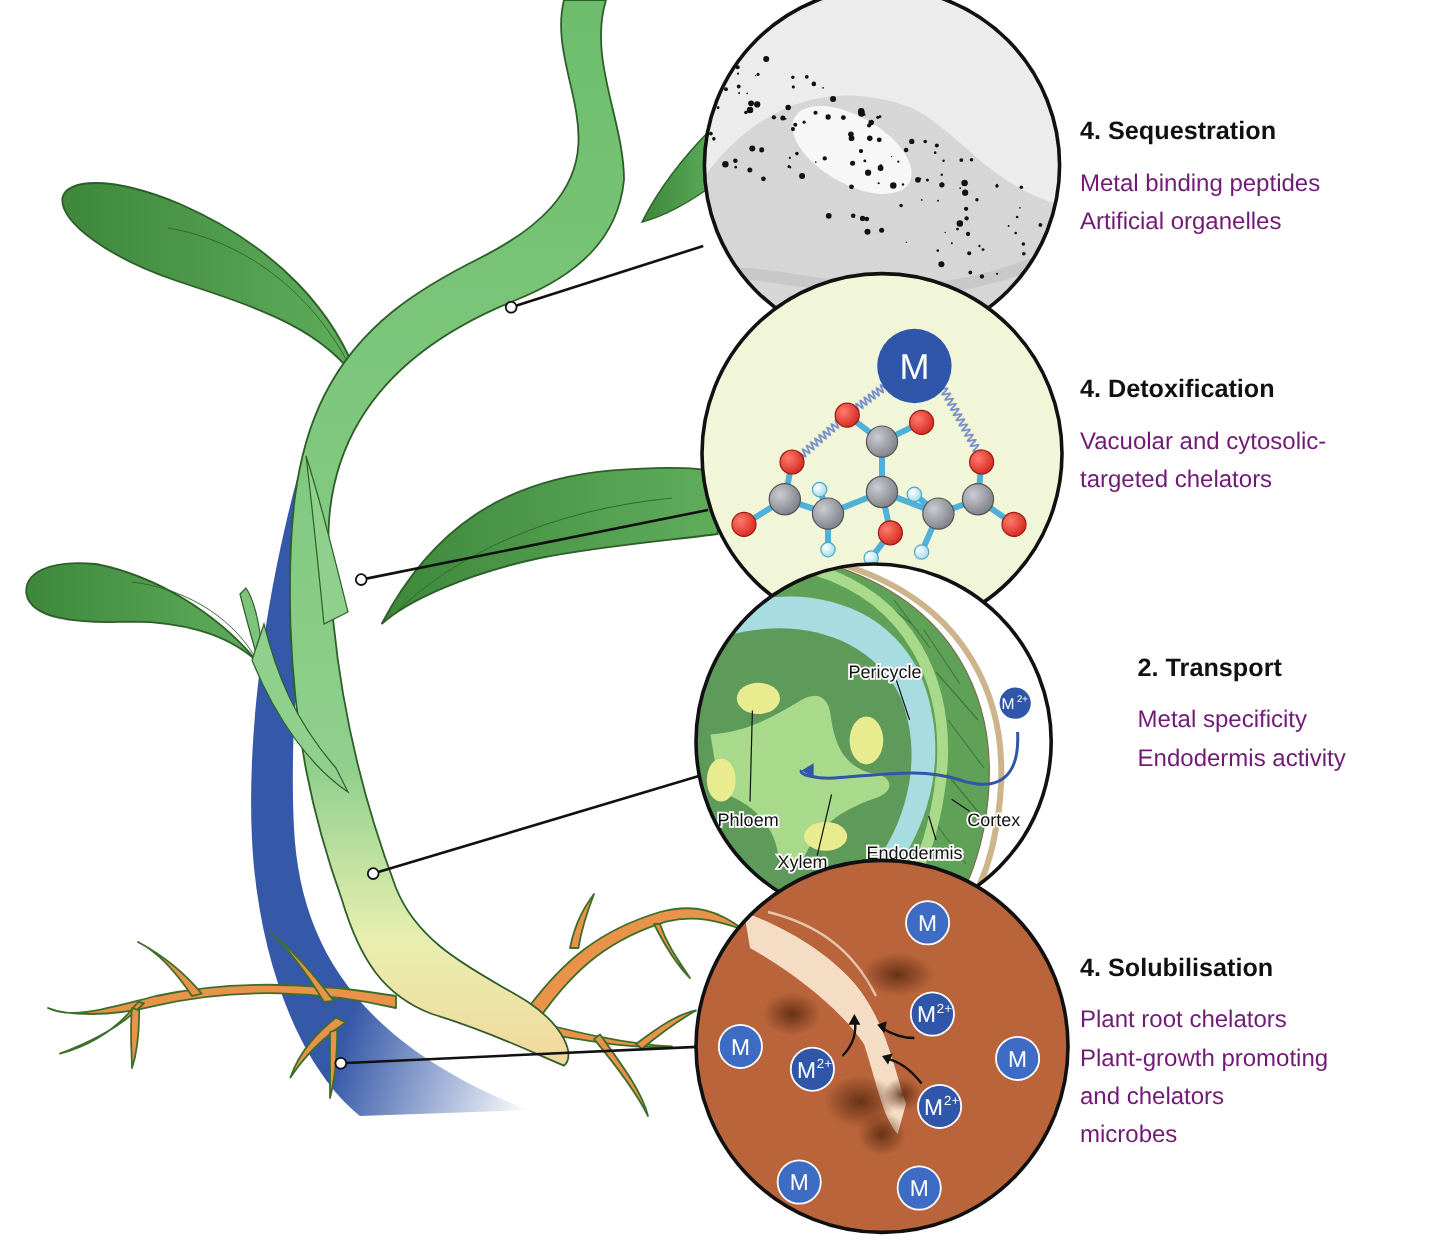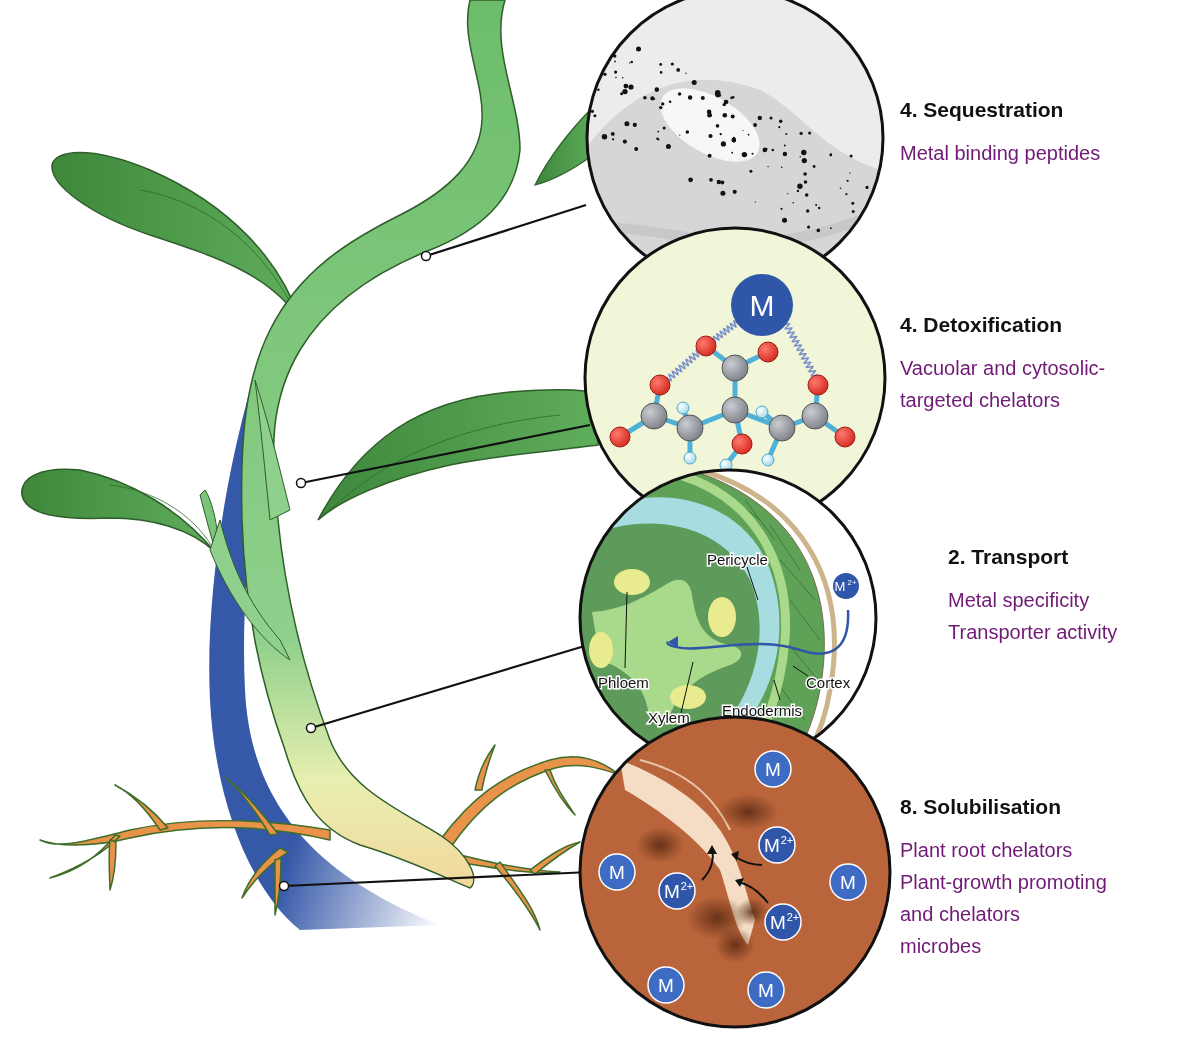--- a/index.html
+++ b/index.html
@@ -445,30 +445,31 @@
           <text x="793" y="921" text-anchor="middle" font-size="11" fill="#fff">2+</text>
         </g>
       </g>
     <circle cx="735" cy="872" r="155" fill="none" stroke="#111" stroke-width="3"></circle>
   </g>
 </svg>
 
 <div class="stage" style="top: 95px;">
   <p class="stage-title">4. Sequestration</p>
   <p class="stage-item">Metal binding peptides</p>
+  <p class="stage-item">Artificial organelles</p>
 </div>
 <div class="stage" style="top: 310px;">
   <p class="stage-title">4. Detoxification</p>
   <p class="stage-item">Vacuolar and cytosolic-</p>
   <p class="stage-item">targeted chelators</p>
 </div>
 <div class="stage" style="top: 542px; margin-left: 48px;">
   <p class="stage-title">2. Transport</p>
   <p class="stage-item">Metal specificity</p>
-  <p class="stage-item">Transporter activity</p>
+  <p class="stage-item">Endodermis activity</p>
 </div>
 <div class="stage" style="top: 792px;">
-  <p class="stage-title">8. Solubilisation</p>
+  <p class="stage-title">4. Solubilisation</p>
   <p class="stage-item">Plant root chelators</p>
   <p class="stage-item">Plant-growth promoting</p>
   <p class="stage-item">and chelators</p>
   <p class="stage-item">microbes</p>
 </div>
 
 </body></html>

